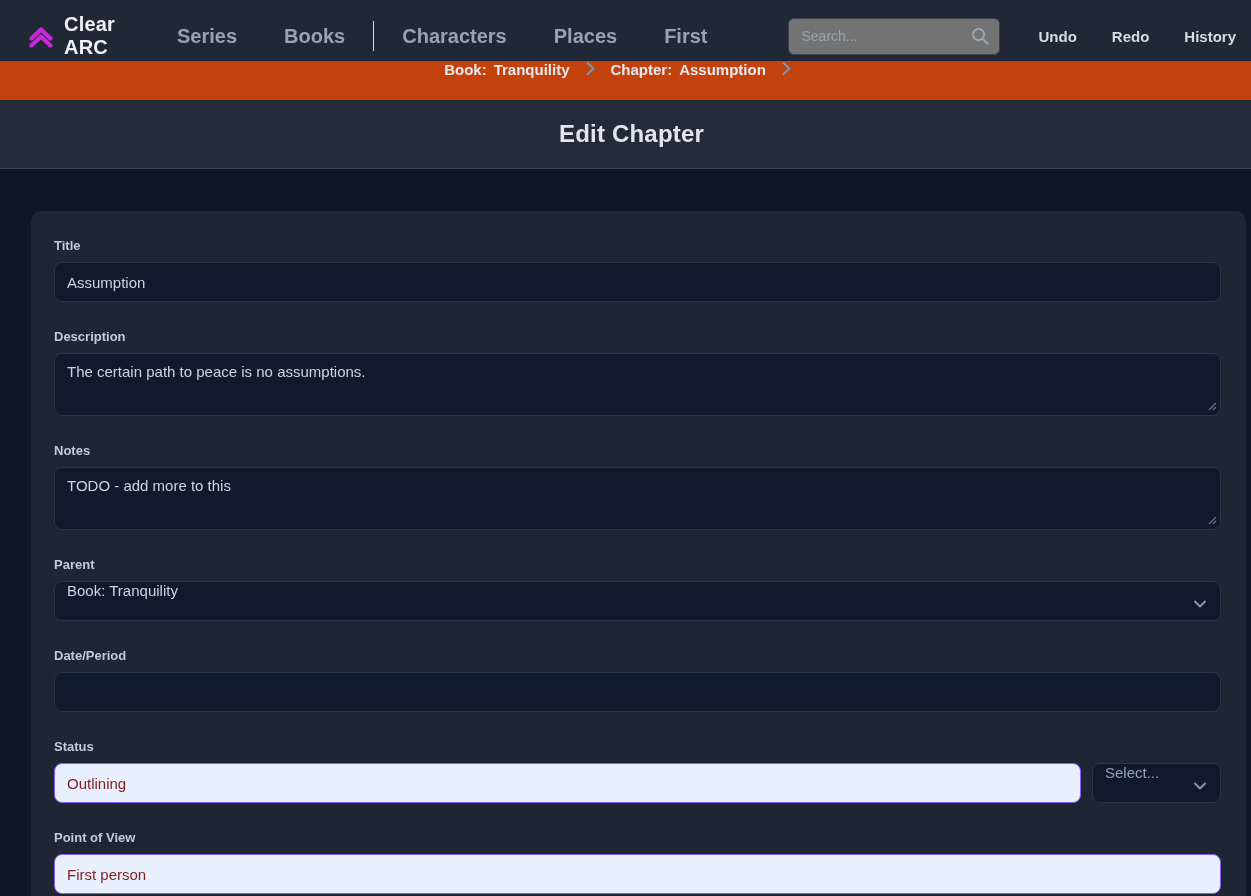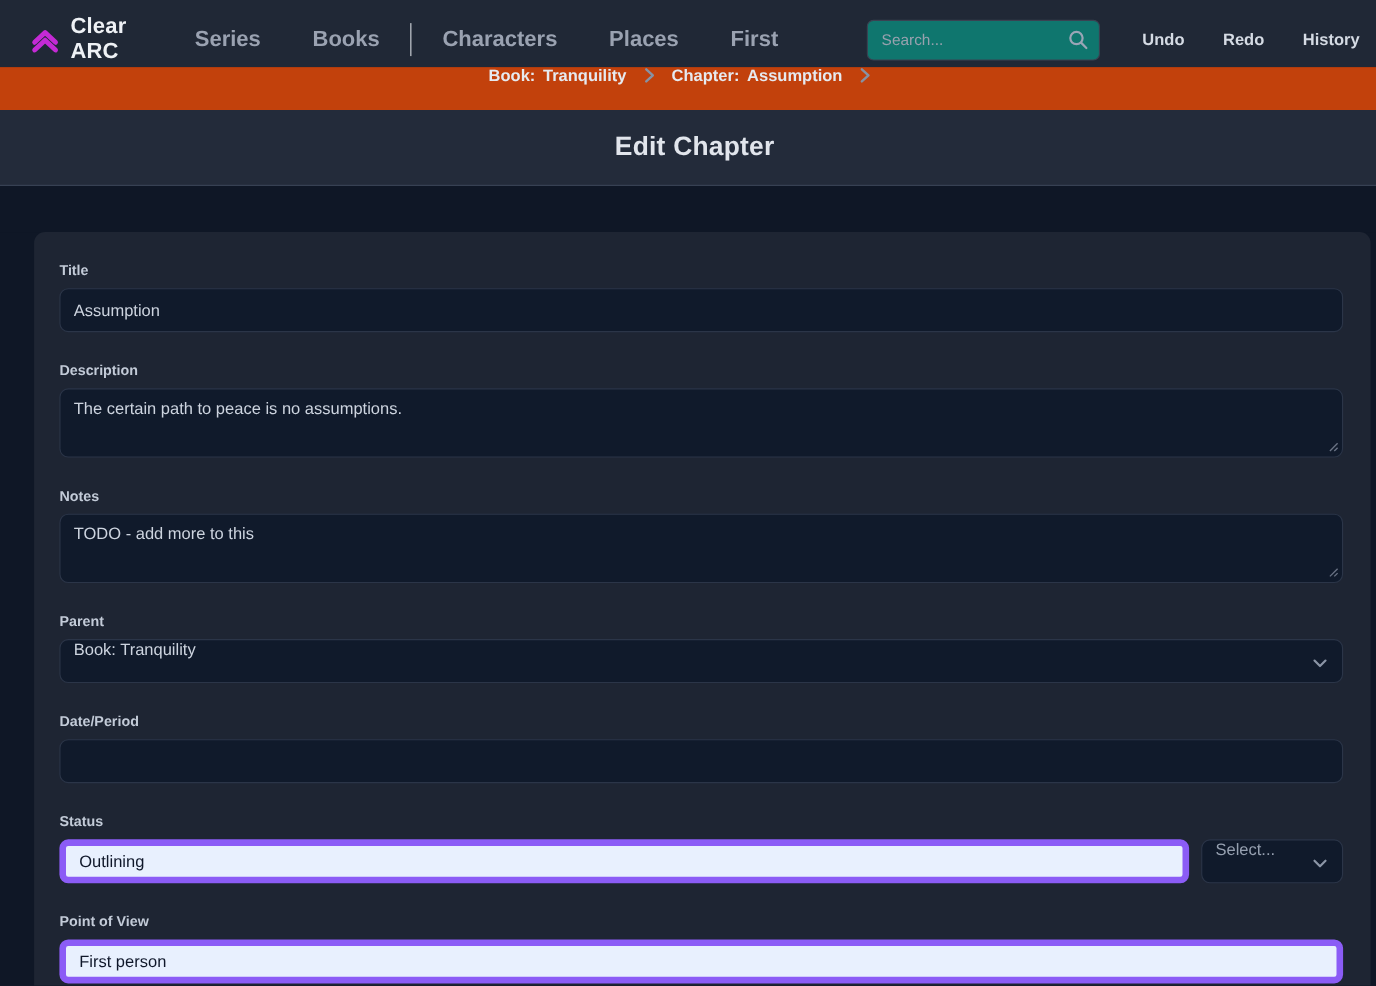--- a/index.html
+++ b/index.html
@@ -22,21 +22,21 @@
   .brand-name { font-size: 20px; font-weight: 700; color: #eef1f5; letter-spacing: .2px; }
   .nav-links { display: flex; align-items: center; margin-left: 62px; }
   .nav-link {
     font-size: 20px; font-weight: 600; color: #9aa2b1;
     margin-right: 47px; cursor: pointer; white-space: nowrap;
   }
   .nav-divider { width: 1px; height: 30px; background: #d6dae0; margin: 0 28px 0 -19px; }
   .nav-search { position: relative; margin-left: 34px; }
   .nav-search input {
     width: 212px; height: 37px;
-    background: #0f766e; border: 1px solid #3a4252; border-radius: 6px;
+    background: #737373; border: 1px solid #3a4252; border-radius: 6px;
     color: #cfd5de; font-size: 14px; font-family: inherit;
     padding: 0 36px 0 12px; outline: none;
   }
   .nav-search input::placeholder { color: #98a1ae; }
   .search-icon { position: absolute; right: 10px; top: 8px; cursor: pointer; }
   .nav-actions { display: flex; align-items: center; margin-left: 38px; }
   .nav-action { font-size: 15px; font-weight: 600; color: #d5dbe4; margin-right: 35px; cursor: pointer; }
   .nav-user {
     display: flex; align-items: center; gap: 8px; cursor: pointer;
     font-size: 15px; font-weight: 600; color: #b4c0d4; margin-left: -4px; white-space: nowrap;
@@ -91,21 +91,21 @@
   .resize-grip { position: absolute; right: 4px; bottom: 5px; cursor: nwse-resize; line-height: 0; }
   .select-box {
     height: 40px; position: relative; cursor: pointer;
     display: flex; align-items: flex-start; padding: 0 36px 0 12px;
   }
   .select-chevron { position: absolute; right: 13px; top: 13px; pointer-events: none; }
   .status-row { display: flex; gap: 11px; }
   .status-row .grow { flex: 1; }
   .mini-select { width: 129px; color: #96a0b0; }
   .input--light {
-    background: #e8f0fe; border: 6px solid #8b5cf6; color: #0f172a;
+    background: #e8f0fe; border: 1px solid #8b5cf6; color: #7f1d1d;
   }
 </style>
 </head>
 <body>
 
 <header class="navbar">
   <div class="brand">
     <span style="line-height:0">
       <svg width="26" height="25" viewBox="0 0 26 25" fill="none">
         <path d="M3.5 14.5 L13 5.5 L22.5 14.5" stroke="#c42ad5" stroke-width="4.4" stroke-linecap="round" stroke-linejoin="round"></path>

